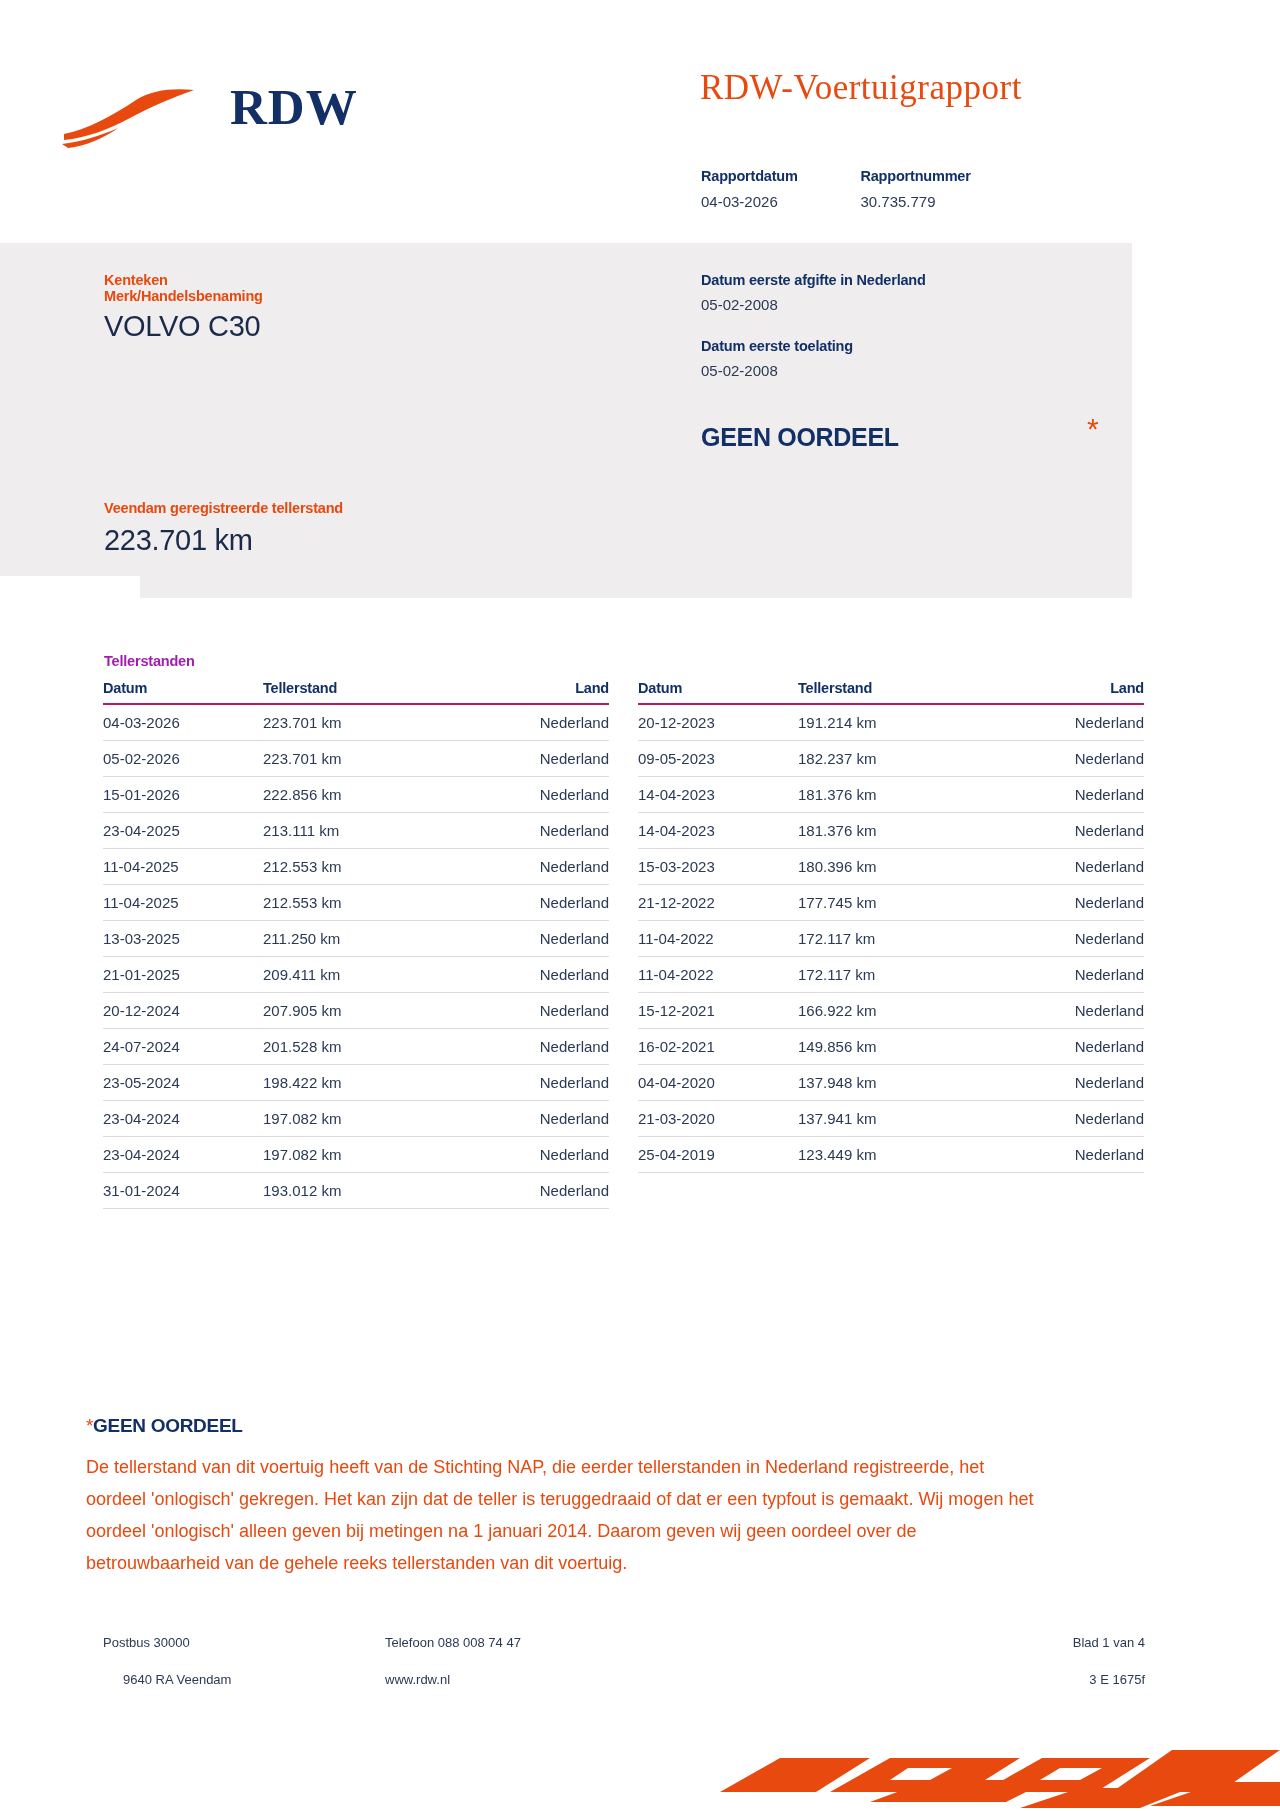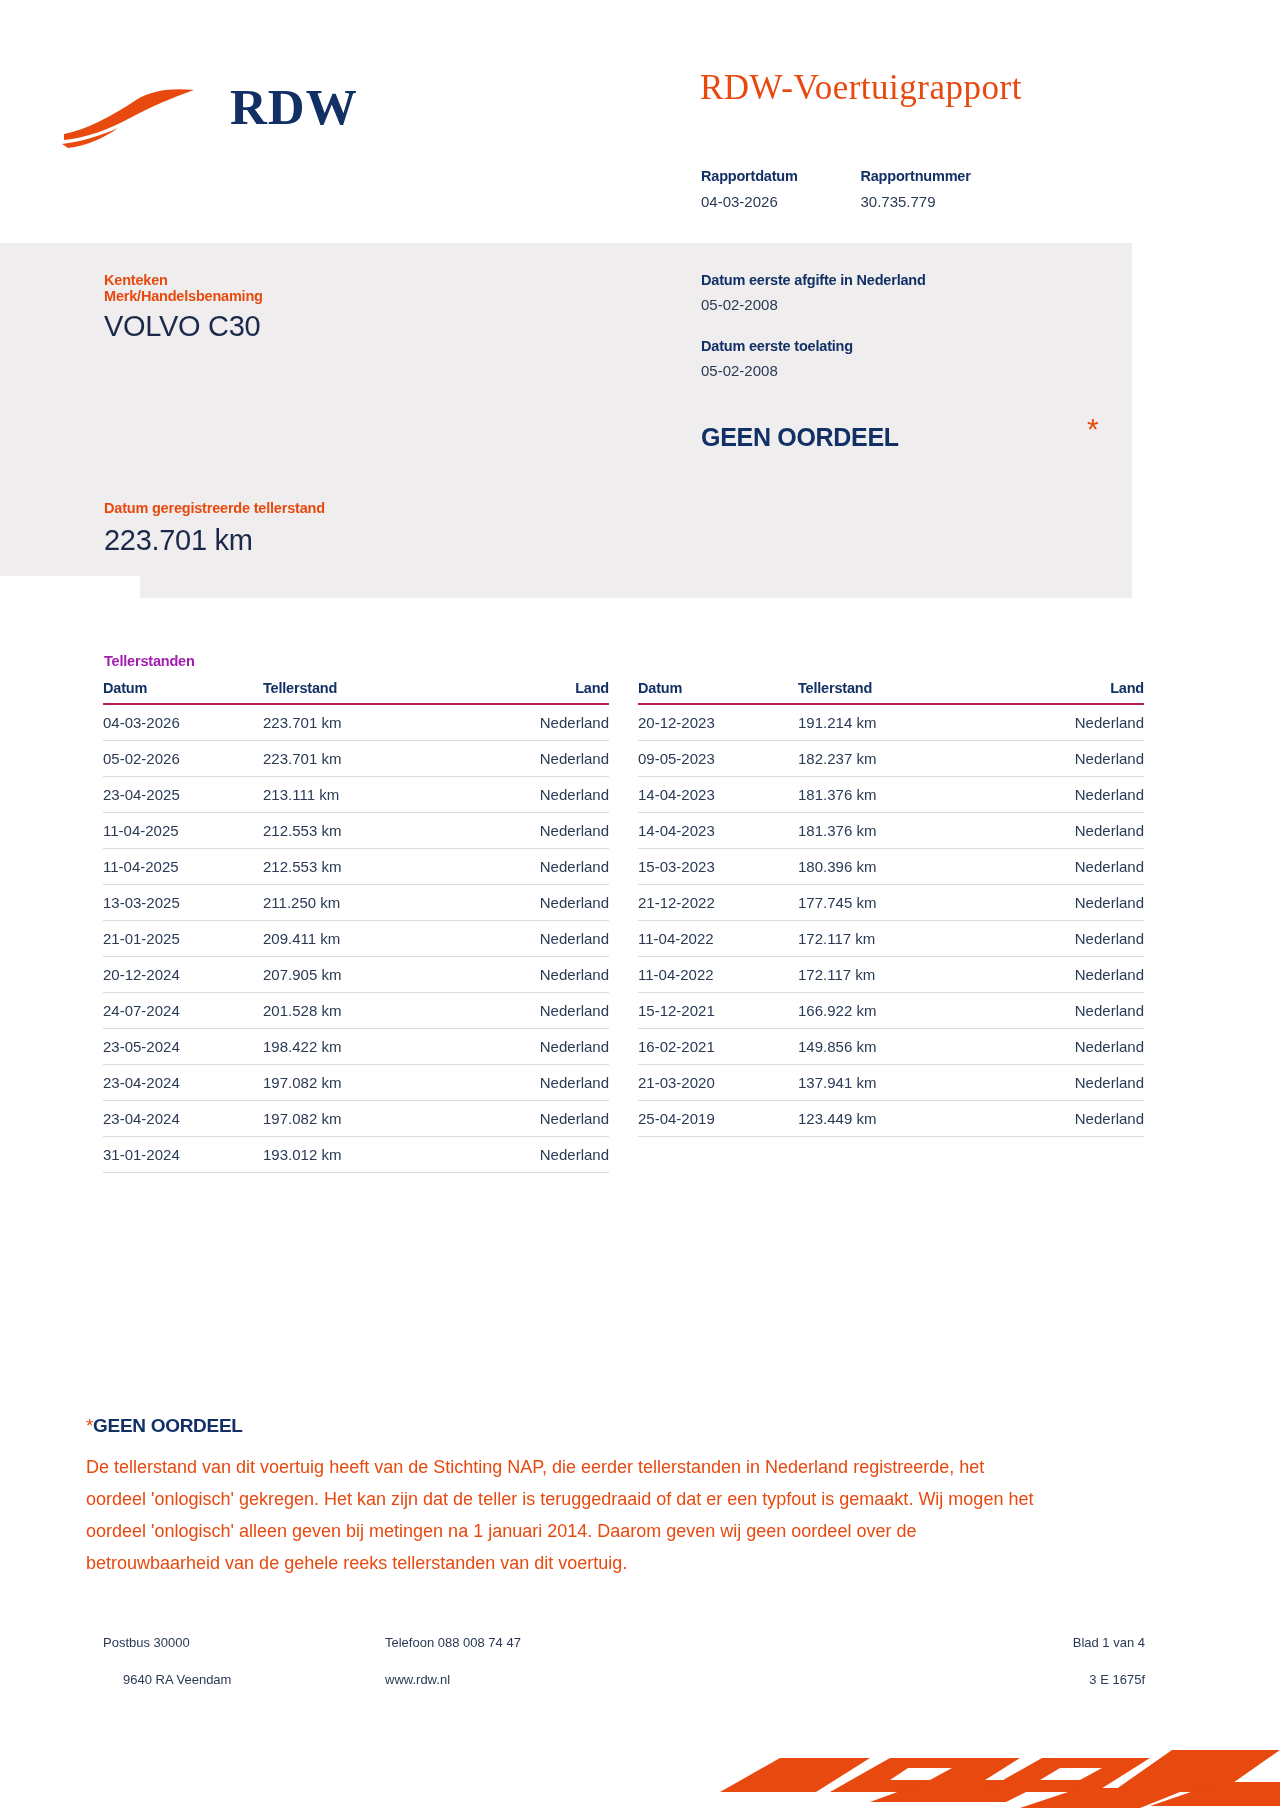--- a/index.html
+++ b/index.html
@@ -307,21 +307,21 @@
 
   <div class="panel-right">
     <div class="field-label-blue">Datum eerste afgifte in Nederland</div>
     <div class="field-value-small">05-02-2008</div>
     <div class="field-label-blue">Datum eerste toelating</div>
     <div class="field-value-small">05-02-2008</div>
     <div class="verdict">GEEN OORDEEL</div>
     <div class="verdict-star">*</div>
   </div>
 
-  <div class="odo-label">Datum geregistreerde tellerstand</div>
+  <div class="odo-label">Veendam geregistreerde tellerstand</div>
   <div class="odo-value">223.701 km</div>
 
   <div class="tables-title">Tellerstanden</div>
 
   <div class="table left">
     <table>
       <thead>
         <tr>
           <th class="col-date">Datum</th>
           <th class="col-odo">Tellerstand</th>
@@ -333,20 +333,25 @@
             <td>04-03-2026</td>
             <td>223.701 km</td>
             <td class="country">Nederland</td>
           </tr>
           <tr>
             <td>05-02-2026</td>
             <td>223.701 km</td>
             <td class="country">Nederland</td>
           </tr>
           <tr>
+            <td>15-01-2026</td>
+            <td>222.856 km</td>
+            <td class="country">Nederland</td>
+          </tr>
+          <tr>
             <td>23-04-2025</td>
             <td>213.111 km</td>
             <td class="country">Nederland</td>
           </tr>
           <tr>
             <td>11-04-2025</td>
             <td>212.553 km</td>
             <td class="country">Nederland</td>
           </tr>
           <tr>
@@ -449,20 +454,25 @@
             <td class="country">Nederland</td>
           </tr>
           <tr>
             <td>15-12-2021</td>
             <td>166.922 km</td>
             <td class="country">Nederland</td>
           </tr>
           <tr>
             <td>16-02-2021</td>
             <td>149.856 km</td>
+            <td class="country">Nederland</td>
+          </tr>
+          <tr>
+            <td>04-04-2020</td>
+            <td>137.948 km</td>
             <td class="country">Nederland</td>
           </tr>
           <tr>
             <td>21-03-2020</td>
             <td>137.941 km</td>
             <td class="country">Nederland</td>
           </tr>
           <tr>
             <td>25-04-2019</td>
             <td>123.449 km</td>

